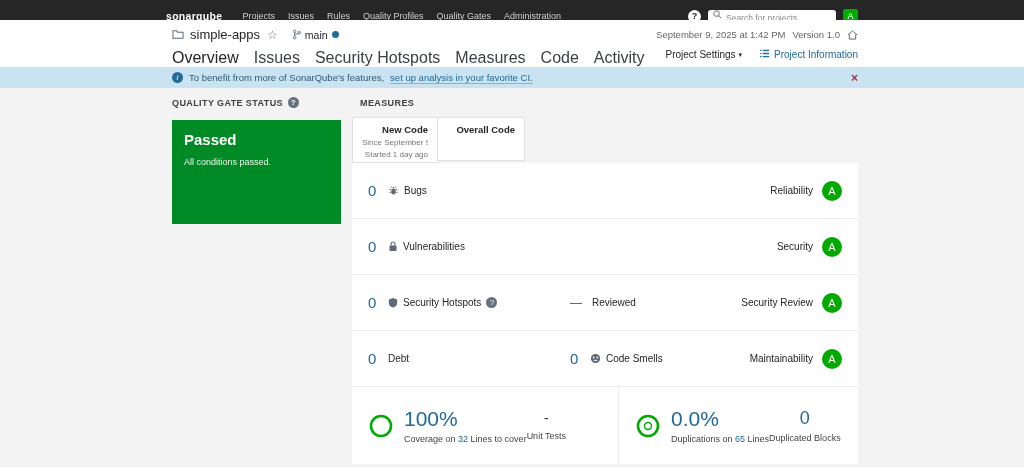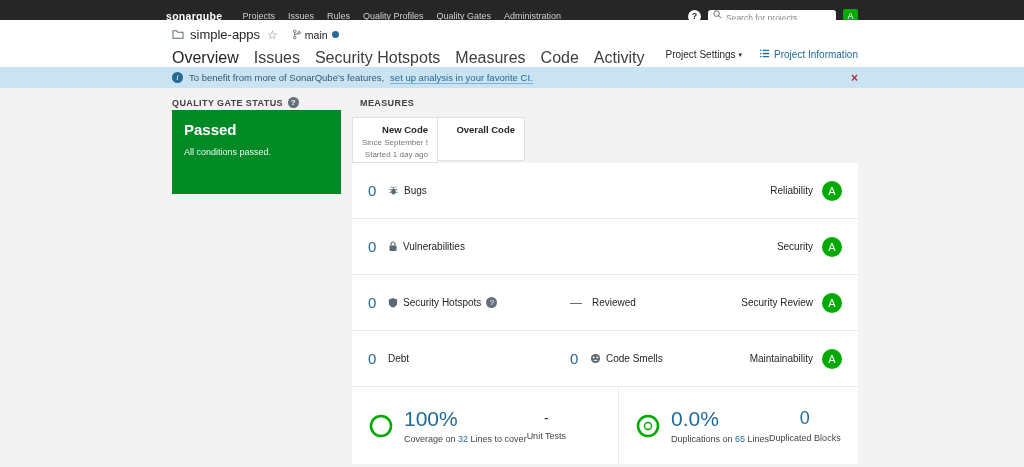--- a/index.html
+++ b/index.html
@@ -56,21 +56,21 @@
   .banner-close { margin-left:auto; color:#a8323d; font-size:12px; font-weight:bold; cursor:pointer; line-height:1; }
 
   
   .content { position:absolute; top:88px; left:0; right:0; bottom:0; background:#f3f3f3; }
   .section-heading { font-size:9px; font-weight:bold; color:#404040; letter-spacing:.4px;
                      display:flex; align-items:center; gap:5px; height:11px; }
   .help-dot { width:11px; height:11px; border-radius:50%; background:#64707c; color:#fff; font-size:8px;
               display:inline-flex; align-items:center; justify-content:center; cursor:pointer; flex:none; }
 
   .left-col { position:absolute; left:172px; top:9px; width:169px; }
-  .qg-card { margin-top:2px; height:84px; background:#008a25; padding:11px 12px; }
+  .qg-card { margin-top:12px; height:104px; background:#008a25; padding:11px 12px; }
   .qg-status { font-size:15px; font-weight:bold; color:#fff; }
   .qg-detail { font-size:9px; color:#eef6ee; margin-top:9px; }
 
   .right-col { position:absolute; left:352px; top:9px; width:506px; }
   .right-col .section-heading { margin-left:8px; }
   .measures-tabs { margin-top:9px; display:flex; height:46px; position:relative; z-index:2;text-align:right; }
   .mtab { background:#fff; border:1px solid #e0e0e0; padding:6px 9px; width:86px; cursor:pointer; }
   .mtab-label { font-size:9.5px; font-weight:bold; color:#262626; }
   .mtab-line { font-size:8px; color:#777; margin-top:3px; white-space:nowrap; overflow:hidden; }
   .mtab.active { width:88px; height:44px; margin-left:-1px; position:relative; z-index:3; }
@@ -146,20 +146,29 @@
         <svg width="9" height="11" viewBox="0 0 10 12">
             <circle cx="3" cy="2.5" r="1.4" fill="none" stroke="#5d6a75"></circle>
             <circle cx="3" cy="9.5" r="1.4" fill="none" stroke="#5d6a75"></circle>
             <circle cx="8" cy="4" r="1.4" fill="none" stroke="#5d6a75"></circle>
             <path d="M3 4v4M3 7c0-2 5-1 5-3" stroke="#5d6a75" fill="none"></path>
           </svg>
       </span>
       <span class="branch-name">main</span>
       <span class="branch-dot"></span>
     </span>
+    <div class="header-meta">
+      <span>September 9, 2025 at 1:42 PM</span>
+      <span>Version 1.0</span>
+      <span class="home-icon">
+        <svg width="11" height="10" viewBox="0 0 12 11">
+            <path d="M1 5.5L6 1l5 4.5M2.5 5v5h7V5" fill="none" stroke="#656565" stroke-width="1.1"></path>
+          </svg>
+      </span>
+    </div>
   </div>
 
   <div class="tabs-row">
     <span class="tab active">Overview</span>
     <span class="tab">Issues</span>
     <span class="tab">Security Hotspots</span>
     <span class="tab">Measures</span>
     <span class="tab">Code</span>
     <span class="tab">Activity</span>
     <span class="tab-actions">

